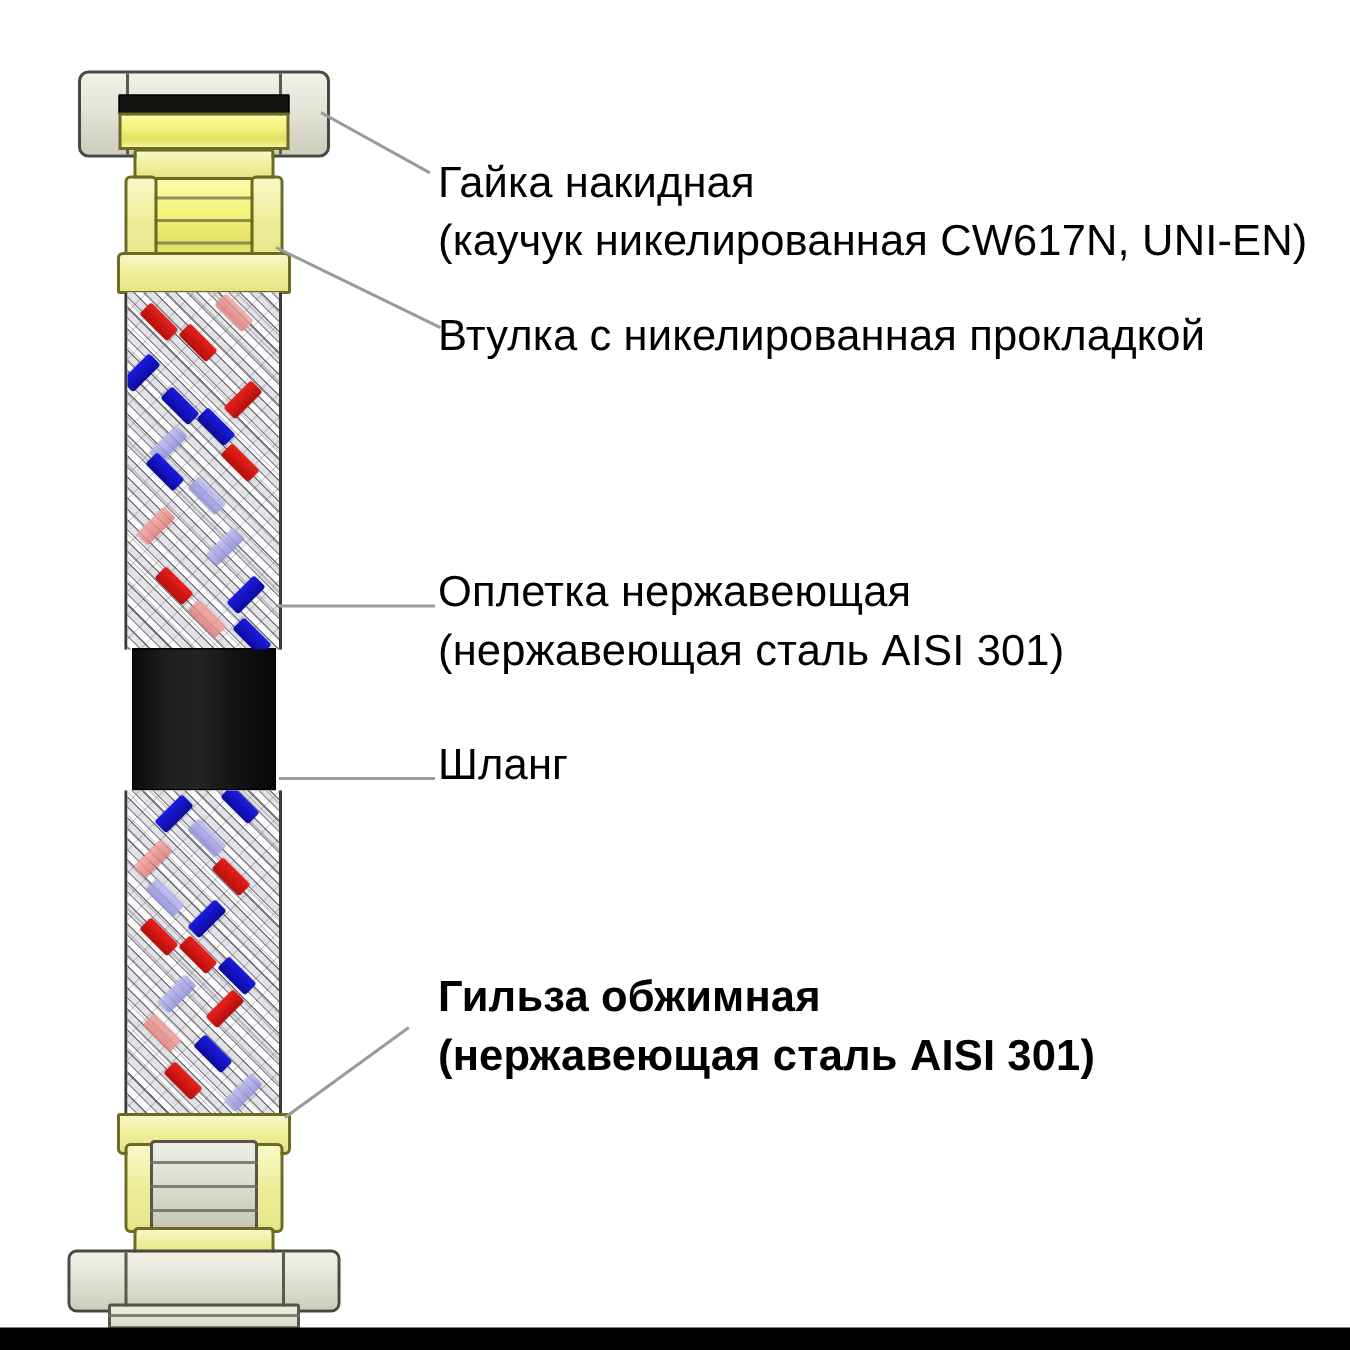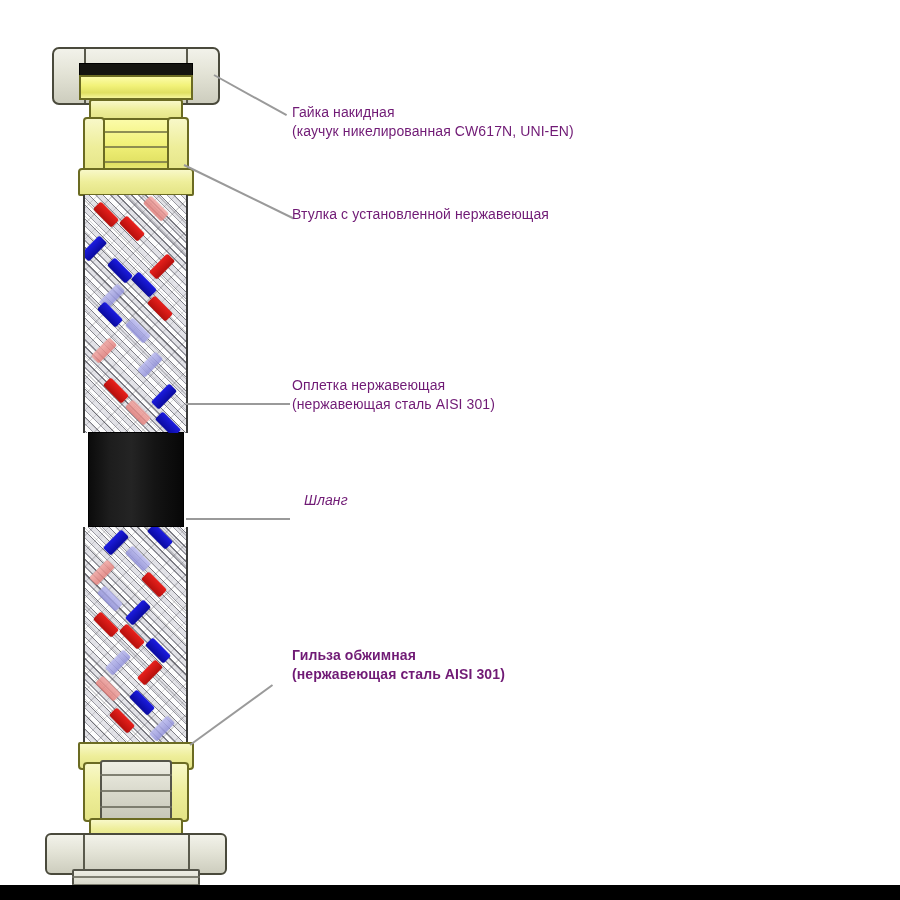--- a/index.html
+++ b/index.html
@@ -23,22 +23,22 @@
   .leader {
     position: absolute;
     background: #9a9a9a;
     height: 2px;
     transform-origin: 0 50%;
   }
 
   
   .callout {
     position: absolute;
-    color: #701a75;
-    font-size: 14px;
+    color: #000000;
+    font-size: 29px;
     line-height: 1.33;
     letter-spacing: 0.1px;
     white-space: nowrap;
   }
   .callout .ln { display: block; }
 
   
   #assembly {
     position: absolute;
     left: 0;
@@ -245,29 +245,29 @@
   <div class="leader" style="left:186px; top:403px; width:104px;"></div>
   <div class="leader" style="left:186px; top:518px; width:104px;"></div>
   <div class="leader" style="left:190px; top:744px; width:102px; transform:rotate(-36deg);"></div>
 
   <div class="callout" style="left:292px; top:103px;">
     <span class="ln">Гайка накидная</span>
     <span class="ln">(каучук никелированная CW617N, UNI-EN)</span>
   </div>
 
   <div class="callout" style="left:292px; top:205px;">
-    <span class="ln">Втулка с установленной нержавеющая</span>
+    <span class="ln">Втулка с никелированная прокладкой</span>
   </div>
 
   <div class="callout" style="left:292px; top:376px;">
     <span class="ln">Оплетка нержавеющая</span>
     <span class="ln">(нержавеющая сталь AISI 301)</span>
   </div>
 
-  <div class="callout" style="left:304px; top:491px;font-style:italic;">
+  <div class="callout" style="left:292px; top:491px;">
     <span class="ln">Шланг</span>
   </div>
 
   <div class="callout" style="left:292px; top:646px;font-weight:bold;">
     <span class="ln">Гильза обжимная</span>
     <span class="ln">(нержавеющая сталь AISI 301)</span>
   </div>
 
   <div class="bottombar" style="top:885px; width:900px; height:15px;"></div>
 

